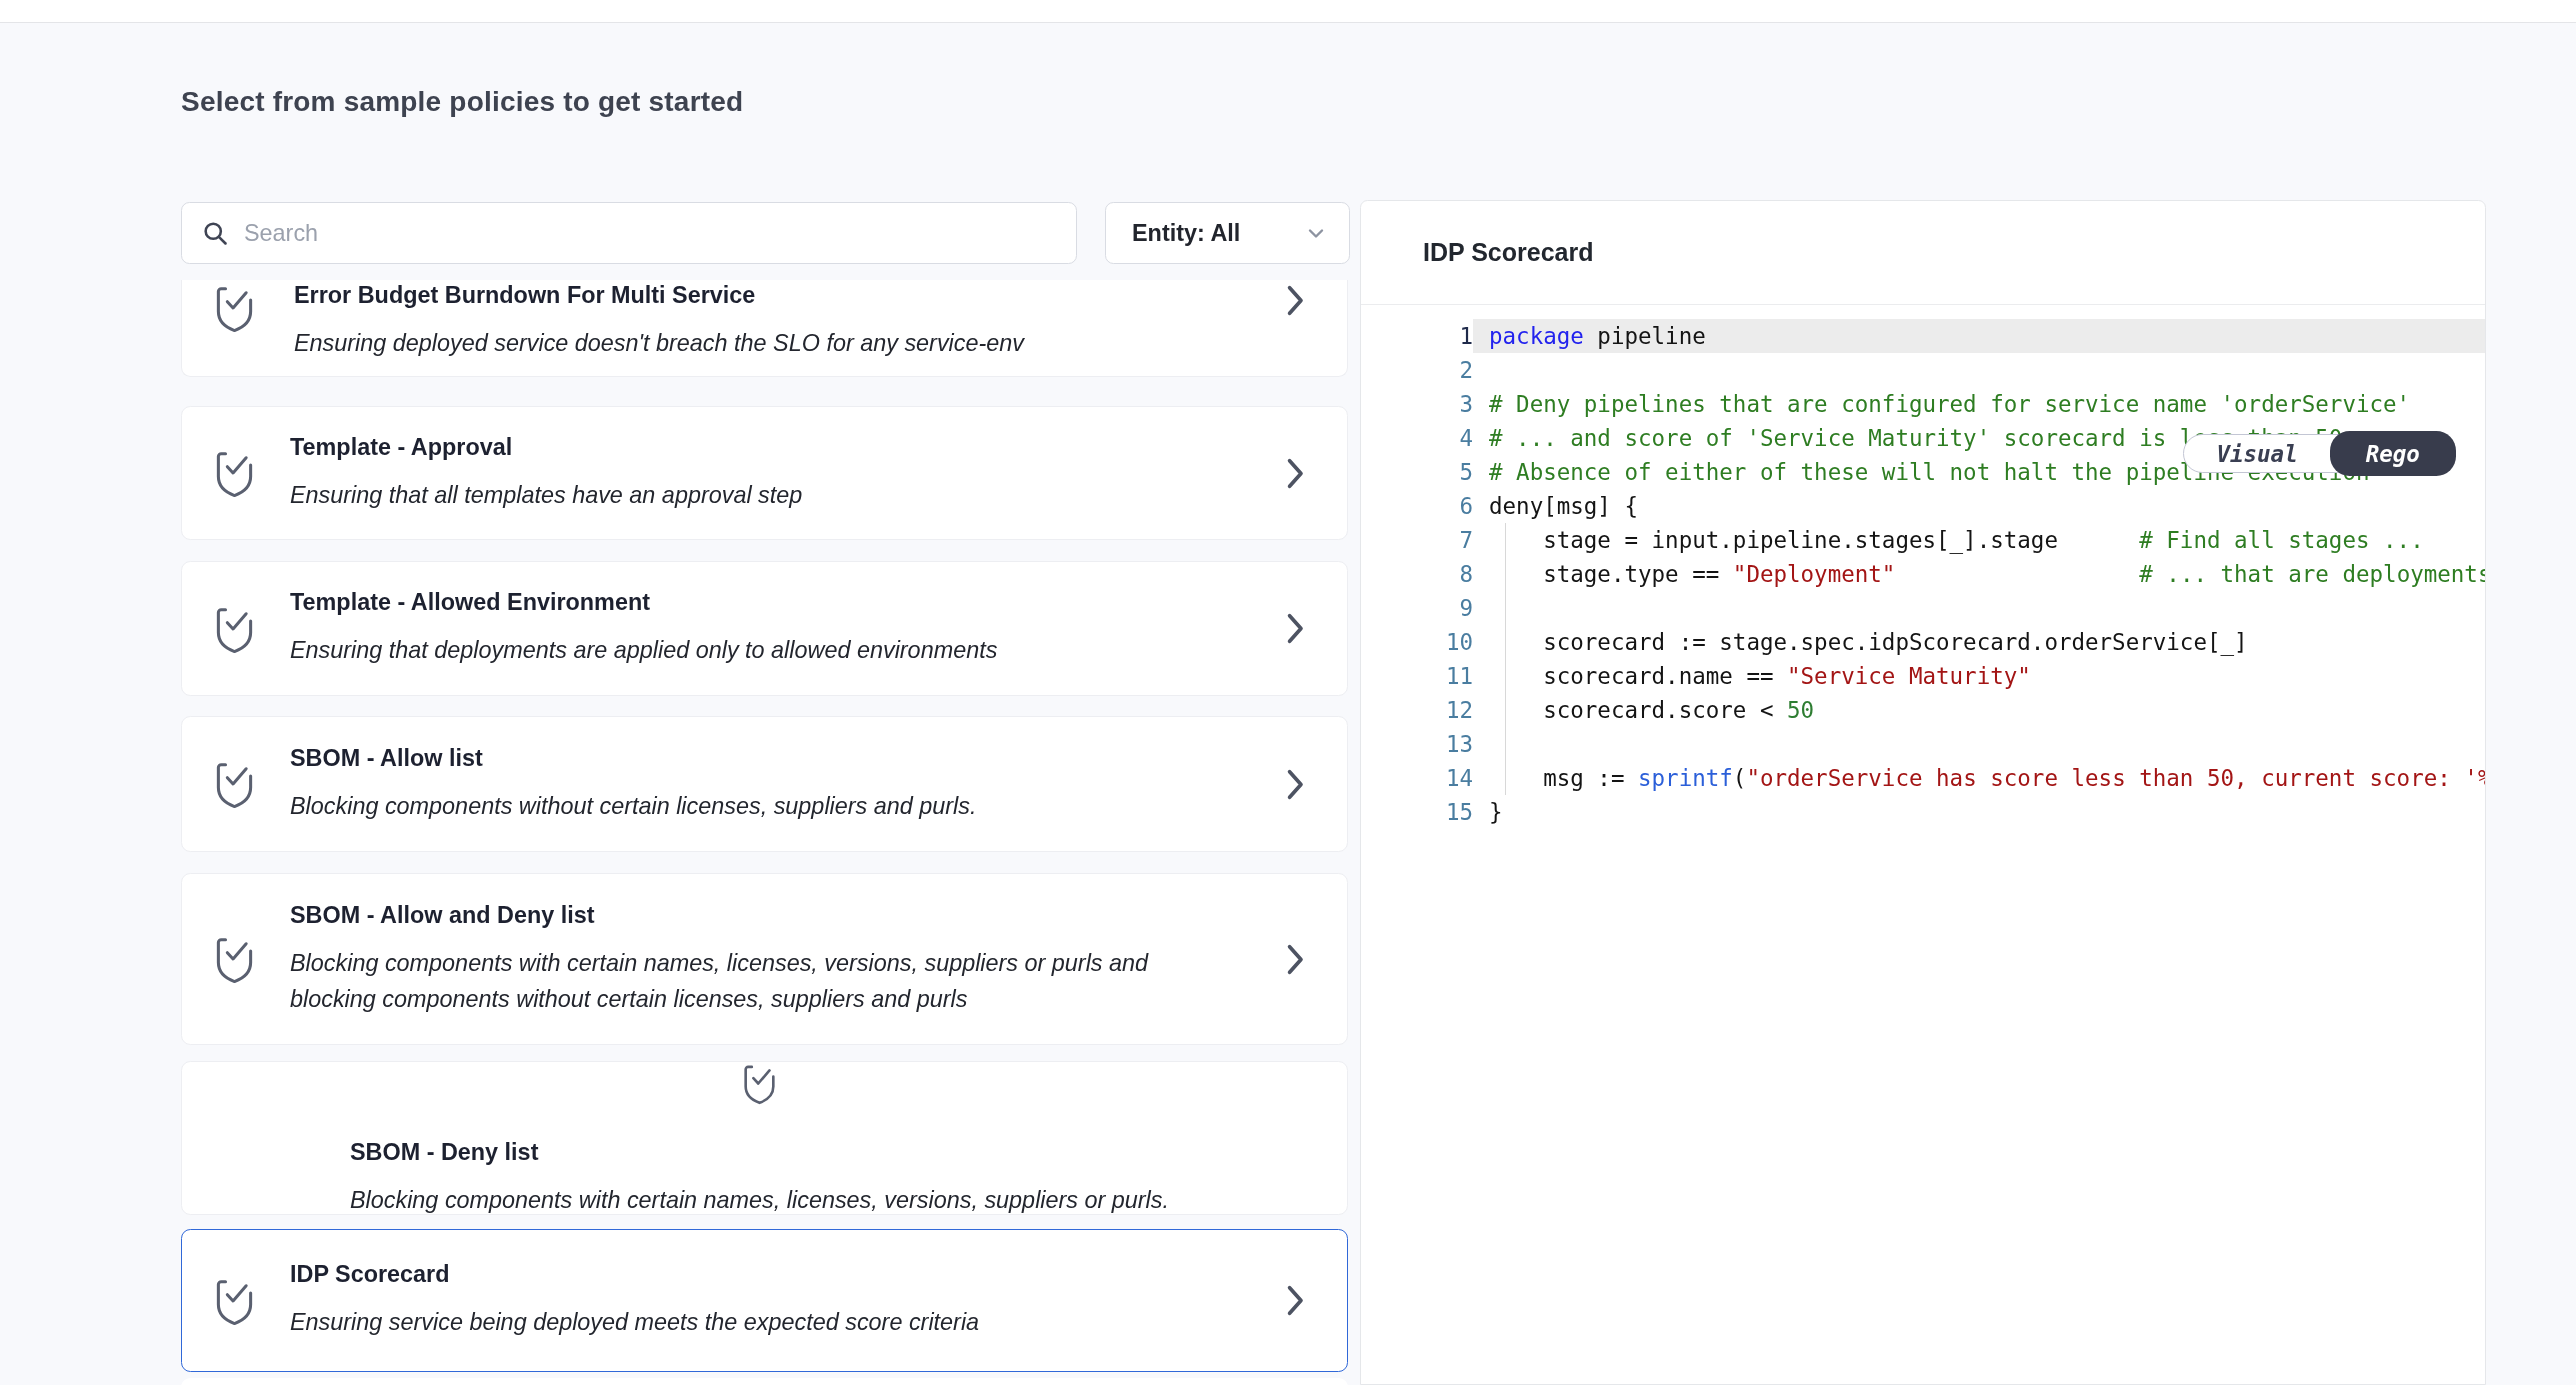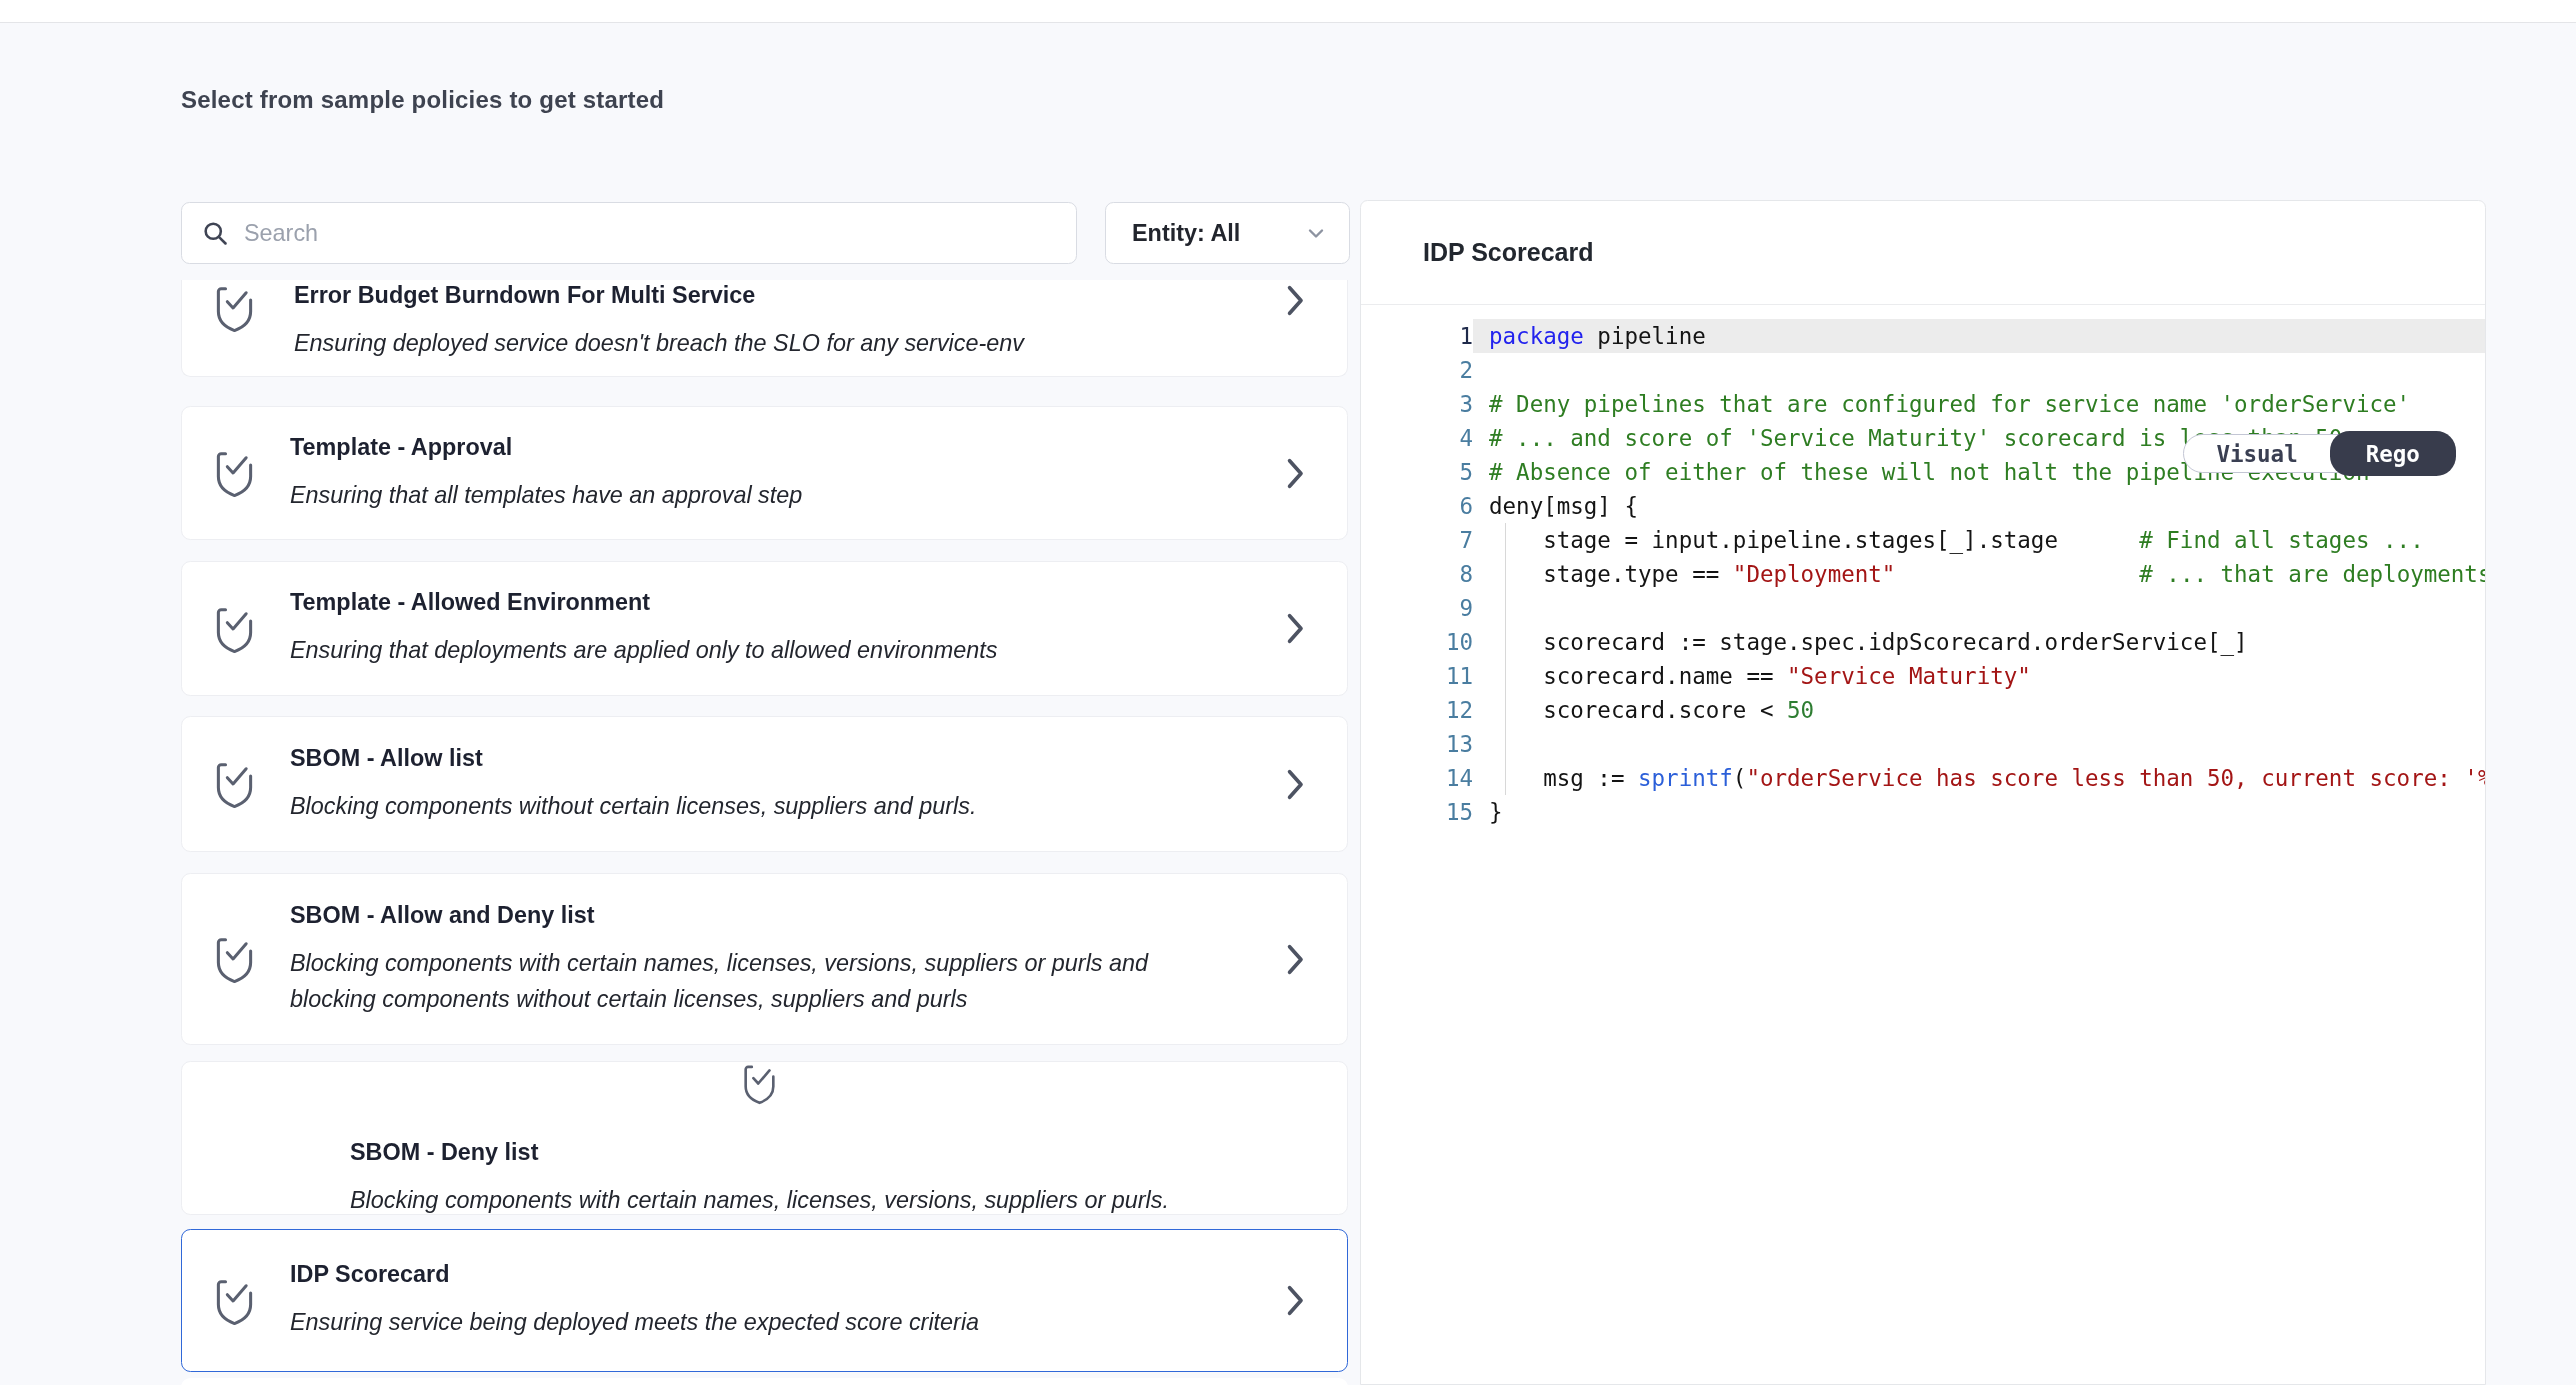--- a/index.html
+++ b/index.html
@@ -6,21 +6,21 @@
   html,body { width:2576px; height:1385px; overflow:hidden; }
   body {
     font-family:"Liberation Sans", sans-serif;
     background:#f8f9fc;
     position:relative;
     color:#1d2130;
   }
   .top-chrome { position:absolute; left:0; top:0; width:2576px; height:22.5px;
     background:#ffffff; border-bottom:1.9px solid #e4e5e8; }
 
-  .page-title { position:absolute; left:181px; top:86px; font-size:24px;
+  .page-title { position:absolute; left:181px; top:86px; font-size:28px;
     font-weight:700; color:#3e4350; letter-spacing:0.2px; }
 
   
   .search-box { position:absolute; left:181px; top:202px; width:896px; height:62px;
     background:#fff; border:0.9px solid #d9dce3; border-radius:8.4px;
     display:flex; align-items:center; padding:0 19px; gap:15px; }
   .search-box input { border:none; outline:none; flex:1; font-size:23.4px;
     font-family:"Liberation Sans", sans-serif; color:#1d2130; background:transparent; }
   .search-box input::placeholder { color:#9ba1ad; }
   .entity-select { position:absolute; left:1105px; top:202px; width:245px; height:62px;
@@ -65,21 +65,21 @@
   .tok-comment { color:#2e7d22; }
   .tok-string  { color:#a31515; }
   .tok-number  { color:#2e7d32; }
   .tok-plain   { color:#141414; }
 
   
   .mode-toggle { position:absolute; right:30px; top:129px; height:39px;
     background:#fff; border:1.9px solid #c3c6d4; border-radius:19.7px;
     display:flex; align-items:center; z-index:5; }
   .mode-seg { font-size:22.5px; font-weight:700; padding:0 32px; height:39px;
-    display:flex; align-items:center; cursor:pointer; border-radius:19.7px; }
+    display:flex; align-items:center; cursor:pointer; border-radius:19.7px;font-style:italic; }
   .mode-seg.inactive { color:#3a3f52; }
   .mode-seg.active { background:#383c4c; color:#fff; margin:-1.9px -1.9px -1.9px 0; height:45px; padding:0 36px; }
 </style>
 </head>
 <body>
 
 <div class="top-chrome"></div>
 
 <h1 class="page-title">Select from sample policies to get started</h1>
 

